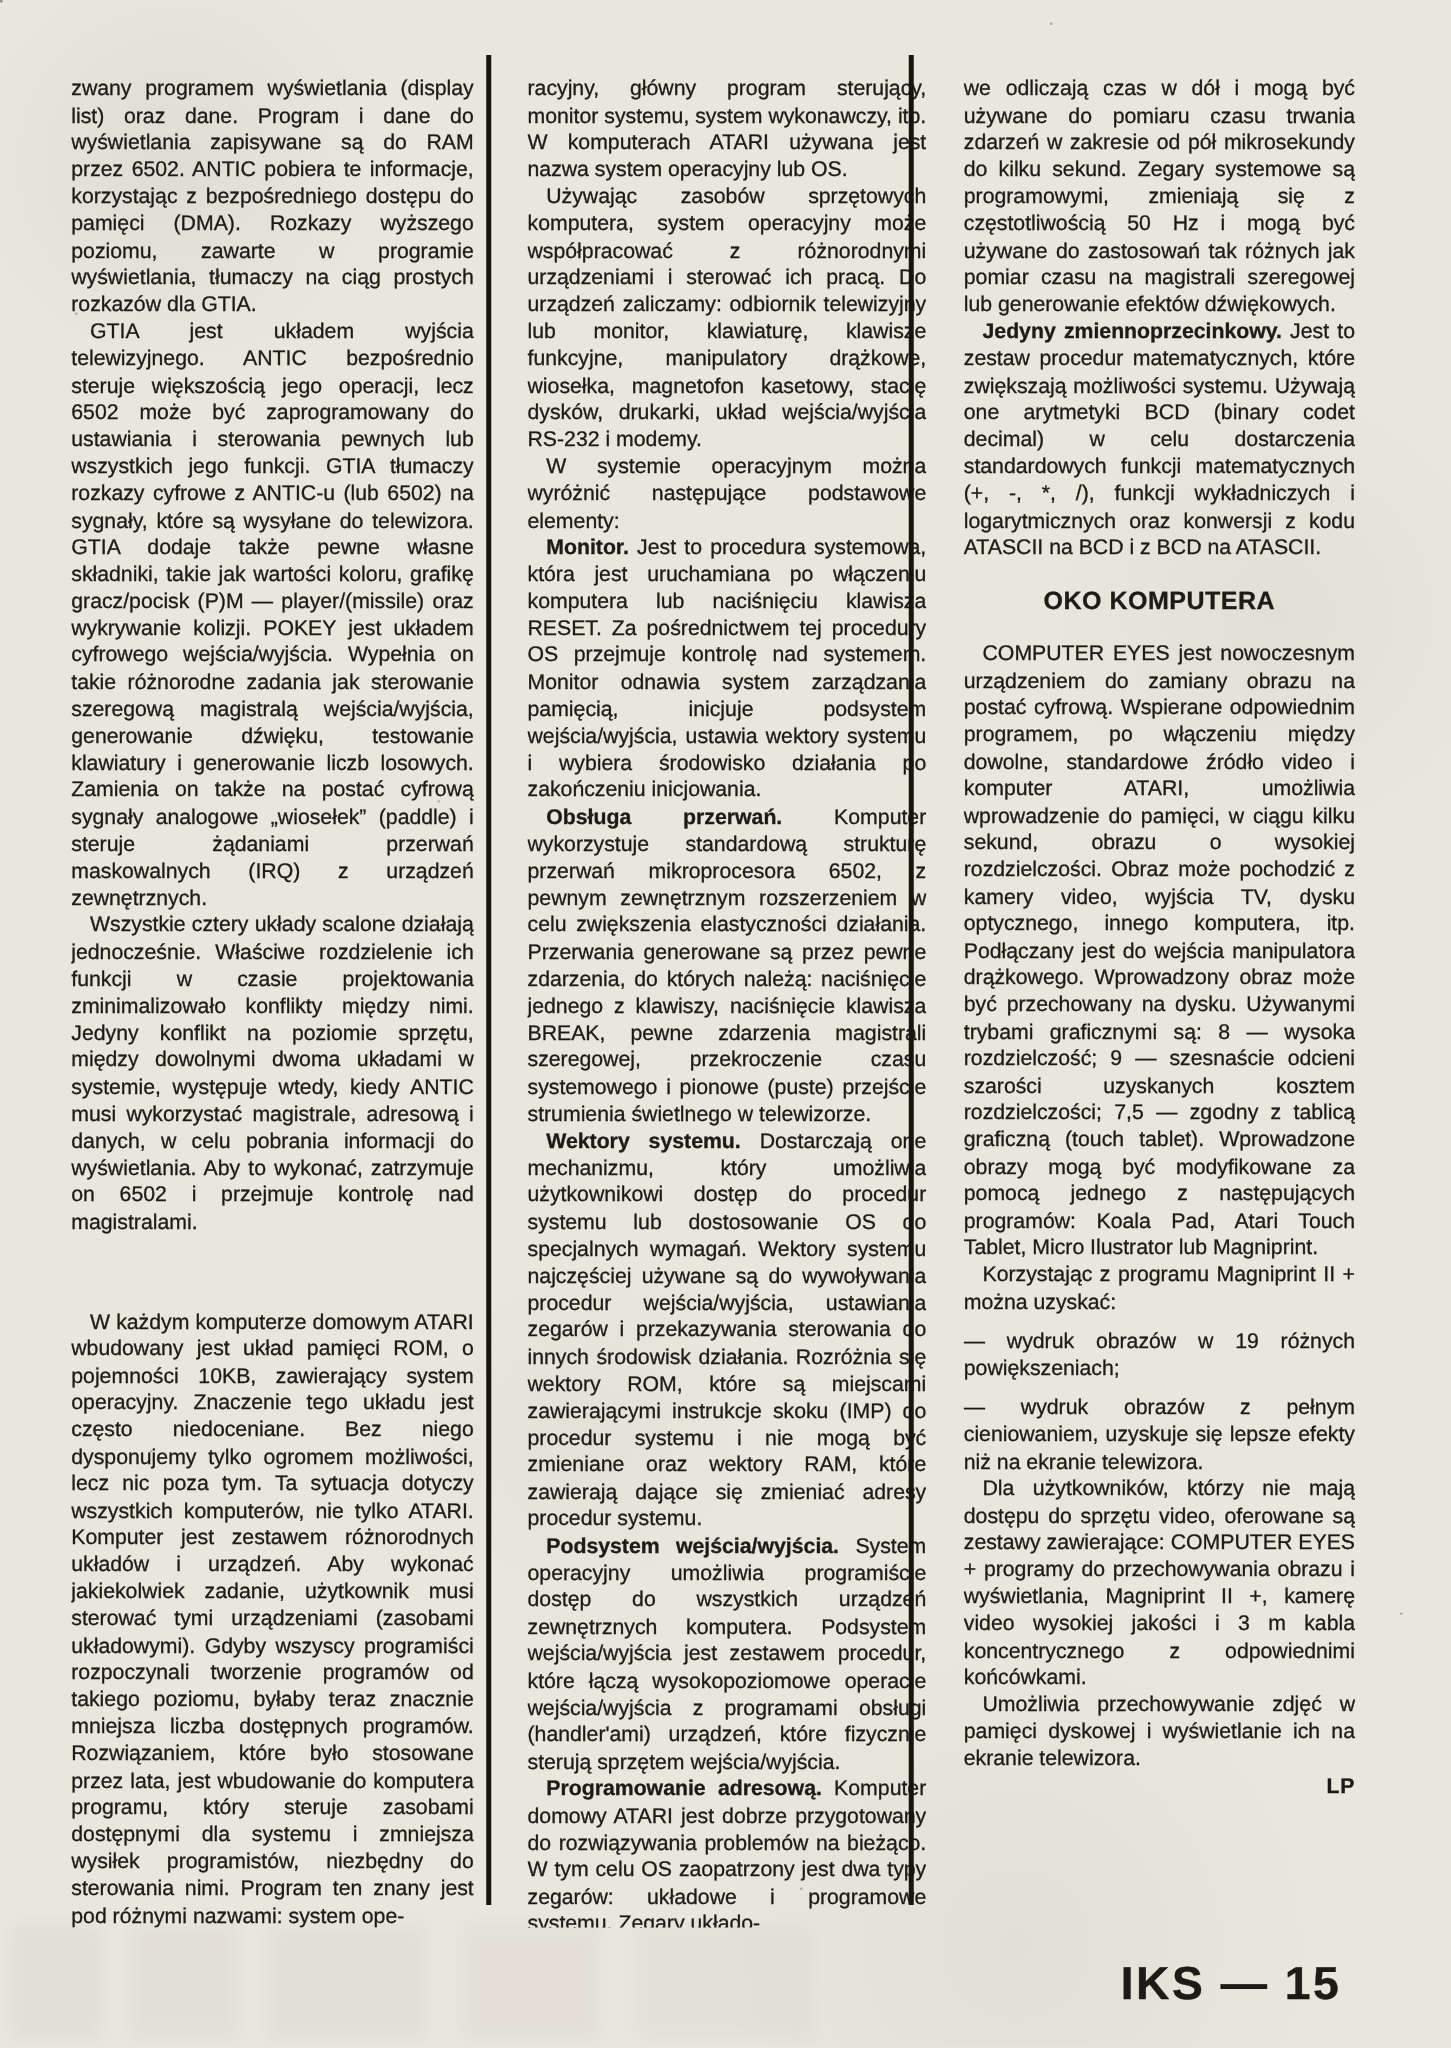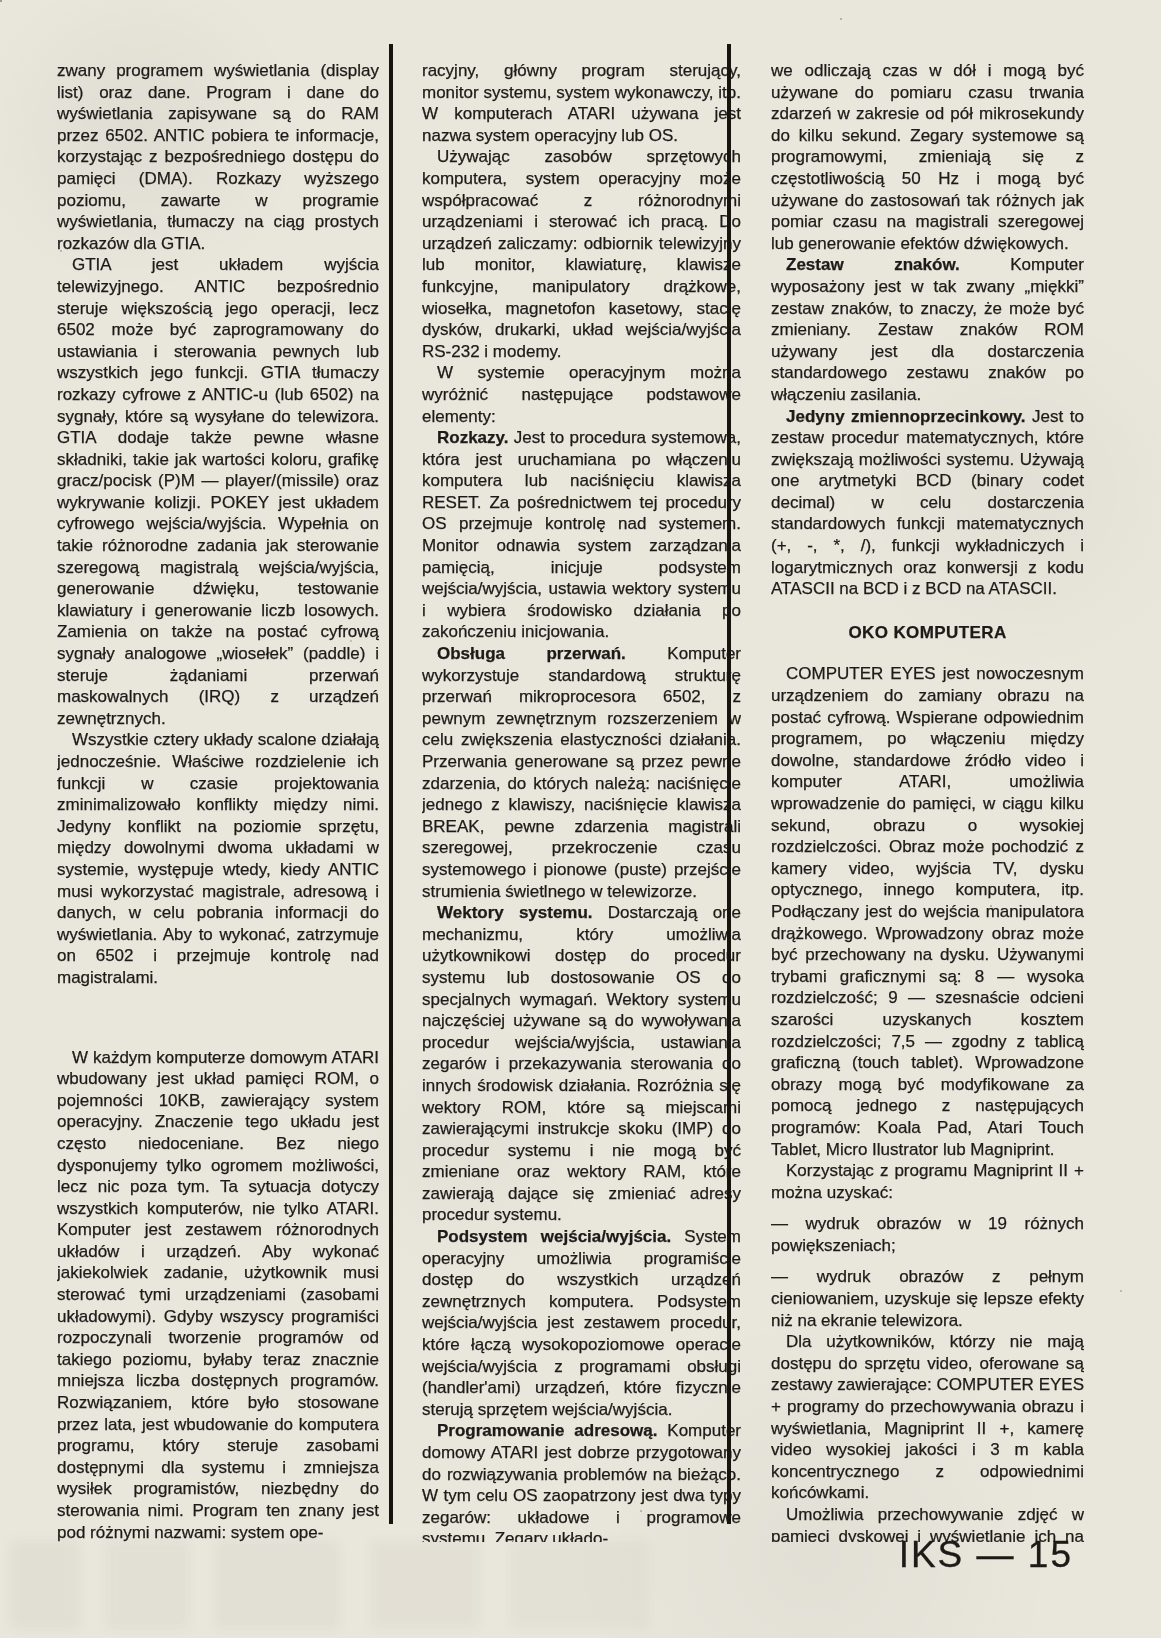--- a/index.html
+++ b/index.html
@@ -45,29 +45,29 @@
   .col-2{left:422px;width:319px;}
   .col-3{left:771px;width:313px;}
   .vrule{position:absolute;top:44px;width:4px;height:1480px;background:#17140f;}
   .vrule-1{left:389px;}
   .vrule-2{left:727px;}
   .column p{margin:0;text-indent:15px;}
   .column p.no-indent{text-indent:0;margin-top:10px;}
   .column p strong{font-weight:700;}
   .para-gap{height:58px;}
   .section-heading{
-    margin:22px 0 20px;text-align:center;font-weight:700;font-size:17px;
+    margin:22px 0 20px;text-align:center;font-weight:700;font-size:20px;
     letter-spacing:.4px;text-indent:0 !important;
   }
   .signature{
     margin-top:4px;text-align:right;font-weight:700;letter-spacing:.5px;
   }
   .page-number{
-    position:absolute;right:88px;top:1534px;
-    font-size:37px;font-weight:400;letter-spacing:2px;
+    position:absolute;right:88px;top:1566px;
+    font-size:37px;font-weight:700;letter-spacing:2px;
     -webkit-text-stroke:.3px #17140f;
   }
 </style>
 </head>
 <body>
 
 <div class="paper-noise"></div>
 <div class="speckles"></div>
 
 <div class="column col-1">
@@ -77,32 +77,31 @@
   <div class="para-gap"></div>
   <p>W każdym komputerze domowym ATARI wbudowany jest układ pamięci ROM, o pojemności 10KB, zawierający system operacyjny. Znaczenie tego układu jest często niedoceniane. Bez niego dysponujemy tylko ogromem możliwości, lecz nic poza tym. Ta sytuacja dotyczy wszystkich komputerów, nie tylko ATARI. Komputer jest zestawem różnorodnych układów i urządzeń. Aby wykonać jakiekolwiek zadanie, użytkownik musi sterować tymi urządzeniami (zasobami układowymi). Gdyby wszyscy programiści rozpoczynali tworzenie programów od takiego poziomu, byłaby teraz znacznie mniejsza liczba dostępnych programów. Rozwiązaniem, które było stosowane przez lata, jest wbudowanie do komputera programu, który steruje zasobami dostępnymi dla systemu i zmniejsza wysiłek programistów, niezbędny do sterowania nimi. Program ten znany jest pod różnymi nazwami: system ope-</p>
 </div>
 
 <div class="vrule vrule-1"></div>
 
 <div class="column col-2">
   <p class="no-indent">racyjny, główny program sterujący, monitor systemu, system wykonawczy, itp. W komputerach ATARI używana jest nazwa system operacyjny lub OS.</p>
   <p>Używając zasobów sprzętowych komputera, system operacyjny może współpracować z różnorodnymi urządzeniami i sterować ich pracą. Do urządzeń zaliczamy: odbiornik telewizyjny lub monitor, klawiaturę, klawisze funkcyjne, manipulatory drążkowe, wiosełka, magnetofon kasetowy, stację dysków, drukarki, układ wejścia/wyjścia RS-232 i modemy.</p>
   <p>W systemie operacyjnym można wyróżnić następujące podstawowe elementy:</p>
-  <p><strong>Rozkazy.</strong> <span>Jest to procedura systemowa, która jest uruchamiana po włączeniu komputera lub naciśnięciu klawisza RESET. Za pośrednictwem tej procedury OS przejmuje kontrolę nad systemem. Monitor odnawia system zarządzania pamięcią, inicjuje podsystem wejścia/wyjścia, ustawia wektory systemu i wybiera środowisko działania po zakończeniu inicjowania.</span></p>
+  <p><strong>Monitor.</strong> <span>Jest to procedura systemowa, która jest uruchamiana po włączeniu komputera lub naciśnięciu klawisza RESET. Za pośrednictwem tej procedury OS przejmuje kontrolę nad systemem. Monitor odnawia system zarządzania pamięcią, inicjuje podsystem wejścia/wyjścia, ustawia wektory systemu i wybiera środowisko działania po zakończeniu inicjowania.</span></p>
   <p><strong>Obsługa przerwań.</strong> <span>Komputer wykorzystuje standardową strukturę przerwań mikroprocesora 6502, z pewnym zewnętrznym rozszerzeniem w celu zwiększenia elastyczności działania. Przerwania generowane są przez pewne zdarzenia, do których należą: naciśnięcie jednego z klawiszy, naciśnięcie klawisza BREAK, pewne zdarzenia magistrali szeregowej, przekroczenie czasu systemowego i pionowe (puste) przejście strumienia świetlnego w telewizorze.</span></p>
   <p><strong>Wektory systemu.</strong> <span>Dostarczają one mechanizmu, który umożliwia użytkownikowi dostęp do procedur systemu lub dostosowanie OS do specjalnych wymagań. Wektory systemu najczęściej używane są do wywoływania procedur wejścia/wyjścia, ustawiania zegarów i przekazywania sterowania do innych środowisk działania. Rozróżnia się wektory ROM, które są miejscami zawierającymi instrukcje skoku (IMP) do procedur systemu i nie mogą być zmieniane oraz wektory RAM, które zawierają dające się zmieniać adresy procedur systemu.</span></p>
   <p><strong>Podsystem wejścia/wyjścia.</strong> <span>System operacyjny umożliwia programiście dostęp do wszystkich urządzeń zewnętrznych komputera. Podsystem wejścia/wyjścia jest zestawem procedur, które łączą wysokopoziomowe operacje wejścia/wyjścia z programami obsługi (handler'ami) urządzeń, które fizycznie sterują sprzętem wejścia/wyjścia.</span></p>
   <p><strong>Programowanie adresową.</strong> <span>Komputer domowy ATARI jest dobrze przygotowany do rozwiązywania problemów na bieżąco. W tym celu OS zaopatrzony jest dwa typy zegarów: układowe i programowe systemu. Zegary układo-</span></p>
 </div>
 
 <div class="vrule vrule-2"></div>
 
 <div class="column col-3">
   <p class="no-indent">we odliczają czas w dół i mogą być używane do pomiaru czasu trwania zdarzeń w zakresie od pół mikrosekundy do kilku sekund. Zegary systemowe są programowymi, zmieniają się z częstotliwością 50 Hz i mogą być używane do zastosowań tak różnych jak pomiar czasu na magistrali szeregowej lub generowanie efektów dźwiękowych.</p>
-  <p><strong>Zestaw znaków.</strong> <span>Komputer wyposażony jest w tak zwany „miękki” zestaw znaków, to znaczy, że może być zmieniany. Zestaw znaków ROM używany jest dla dostarczenia standardowego zestawu znaków po włączeniu zasilania.</span></p>
   <p><strong>Jedyny zmiennoprzecinkowy.</strong> <span>Jest to zestaw procedur matematycznych, które zwiększają możliwości systemu. Używają one arytmetyki BCD (binary codet decimal) w celu dostarczenia standardowych funkcji matematycznych (+, -, *, /), funkcji wykładniczych i logarytmicznych oraz konwersji z kodu ATASCII na BCD i z BCD na ATASCII.</span></p>
   <h2 class="section-heading">OKO KOMPUTERA</h2>
   <p>COMPUTER EYES jest nowoczesnym urządzeniem do zamiany obrazu na postać cyfrową. Wspierane odpowiednim programem, po włączeniu między dowolne, standardowe źródło video i komputer ATARI, umożliwia wprowadzenie do pamięci, w ciągu kilku sekund, obrazu o wysokiej rozdzielczości. Obraz może pochodzić z kamery video, wyjścia TV, dysku optycznego, innego komputera, itp. Podłączany jest do wejścia manipulatora drążkowego. Wprowadzony obraz może być przechowany na dysku. Używanymi trybami graficznymi są: 8 — wysoka rozdzielczość; 9 — szesnaście odcieni szarości uzyskanych kosztem rozdzielczości; 7,5 — zgodny z tablicą graficzną (touch tablet). Wprowadzone obrazy mogą być modyfikowane za pomocą jednego z następujących programów: Koala Pad, Atari Touch Tablet, Micro Ilustrator lub Magniprint.</p>
   <p>Korzystając z programu Magniprint II + można uzyskać:</p>
   <p class="no-indent">— wydruk obrazów w 19 różnych powiększeniach;</p>
   <p class="no-indent">— wydruk obrazów z pełnym cieniowaniem, uzyskuje się lepsze efekty niż na ekranie telewizora.</p>
   <p>Dla użytkowników, którzy nie mają dostępu do sprzętu video, oferowane są zestawy zawierające: COMPUTER EYES + programy do przechowywania obrazu i wyświetlania, Magniprint II +, kamerę video wysokiej jakości i 3 m kabla koncentrycznego z odpowiednimi końcówkami.</p>
   <p>Umożliwia przechowywanie zdjęć w pamięci dyskowej i wyświetlanie ich na ekranie telewizora.</p>
   <p class="signature">LP</p>
 </div>

